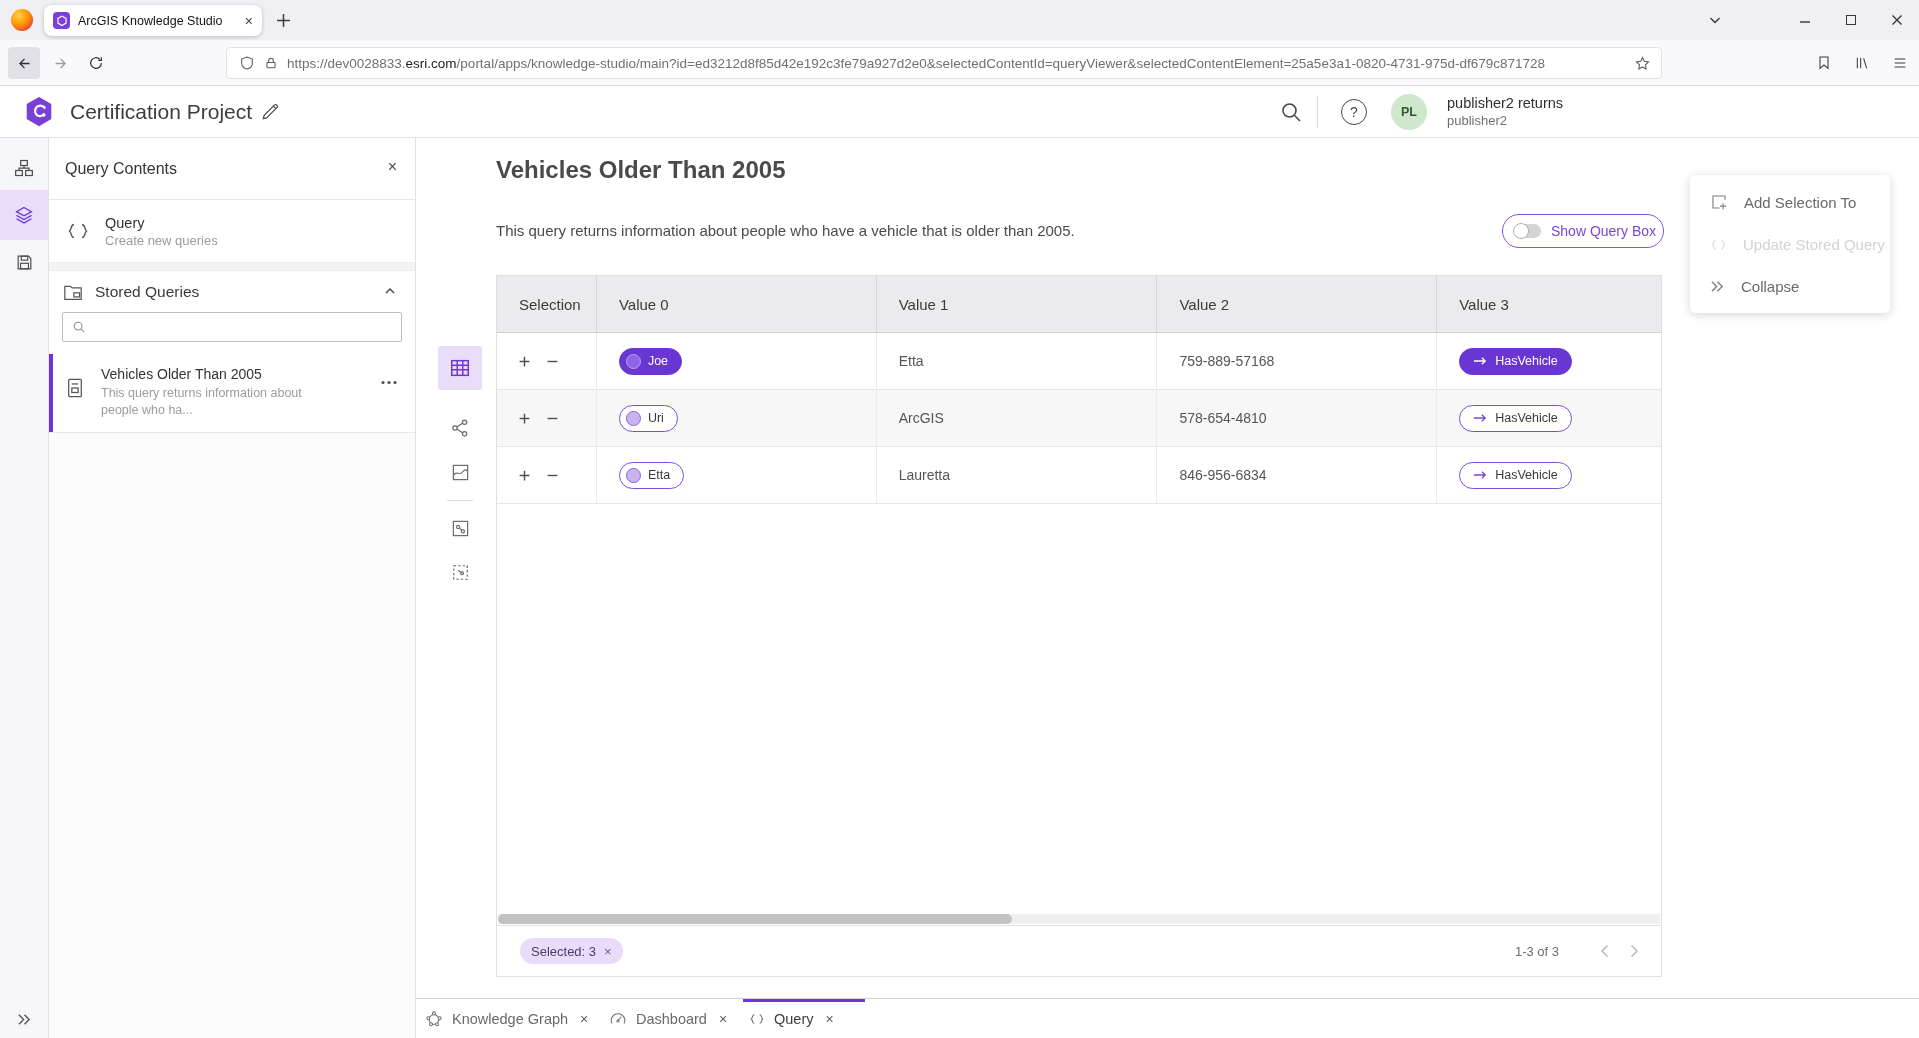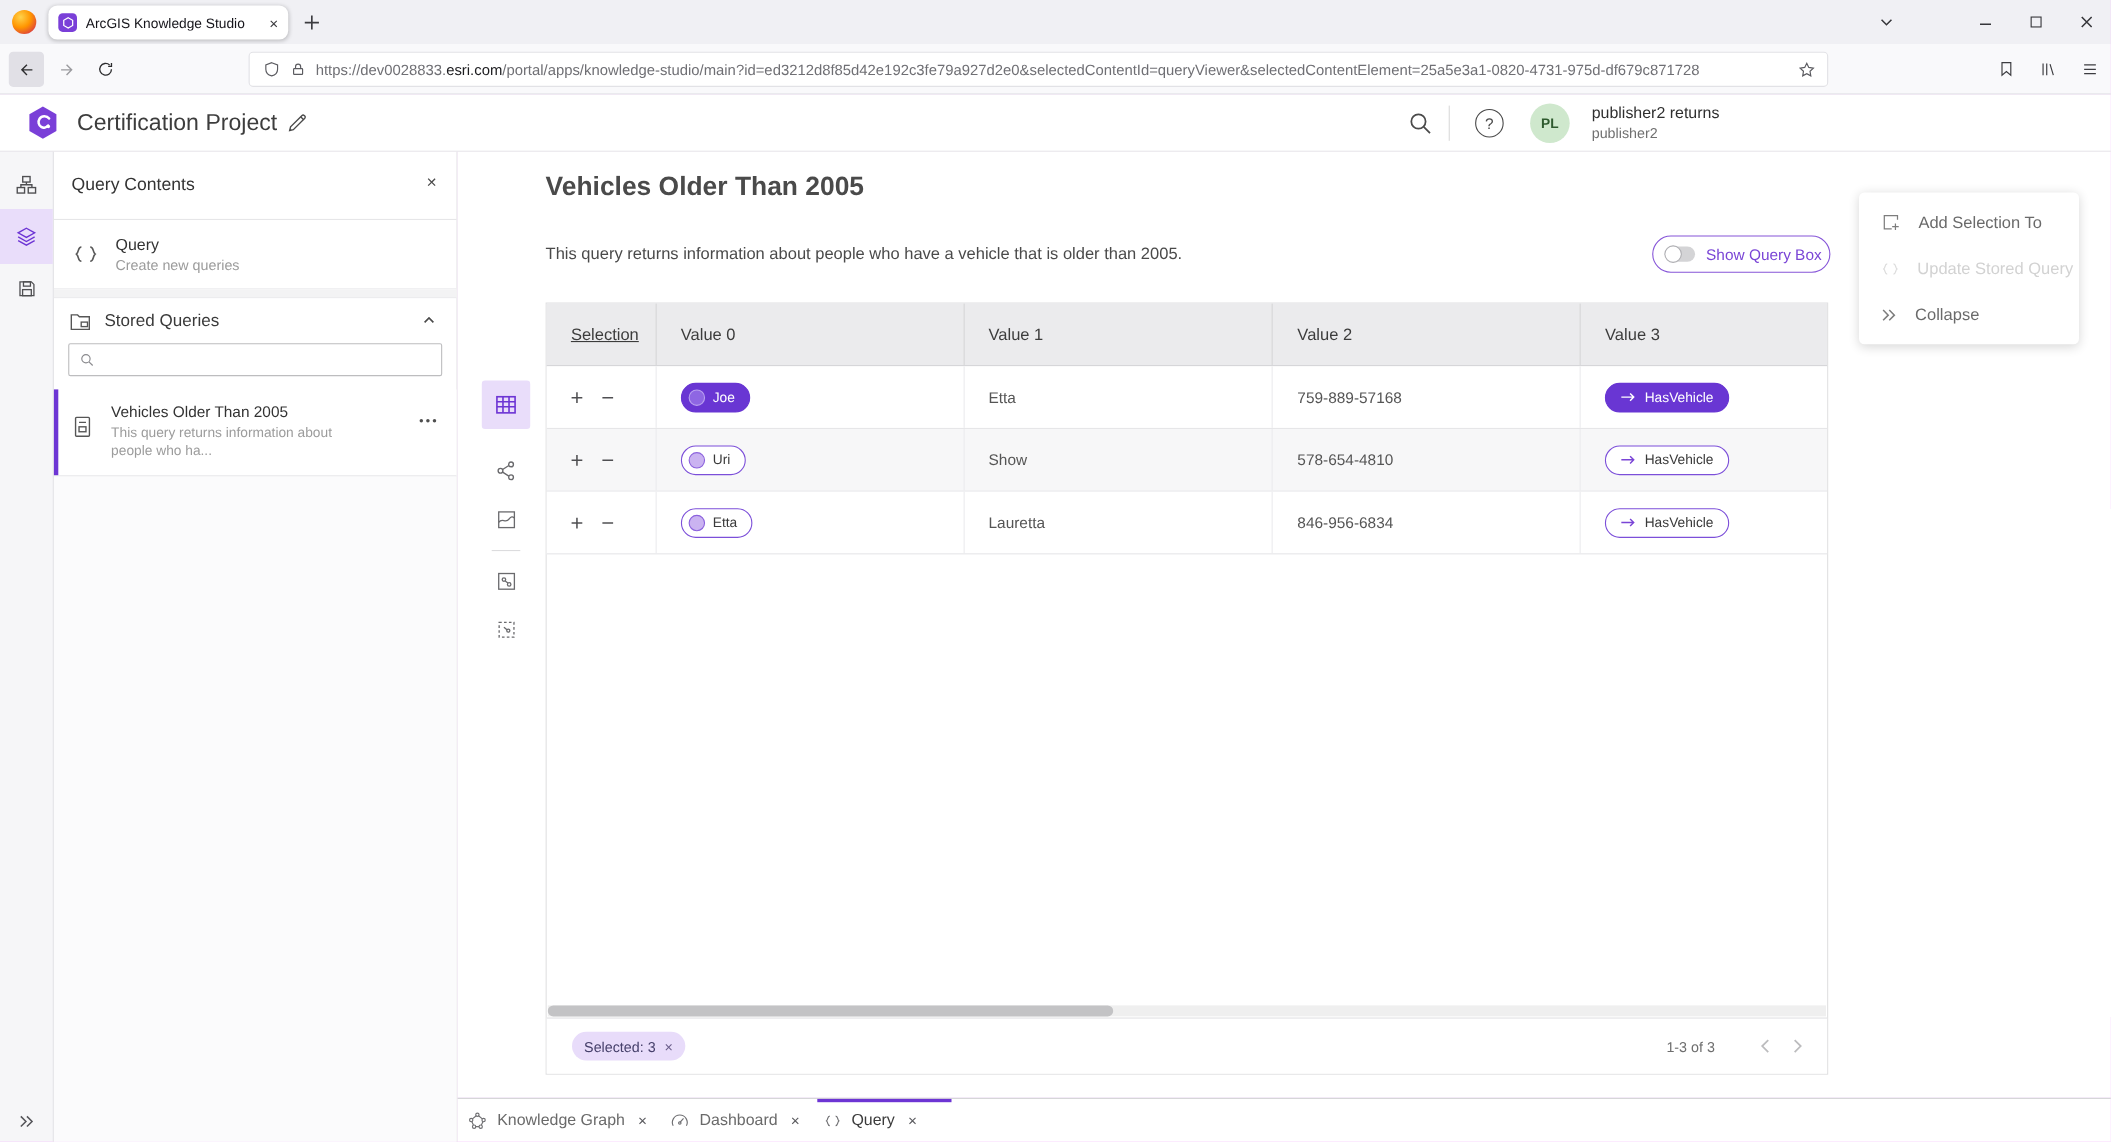--- a/index.html
+++ b/index.html
@@ -1,19 +1,19 @@
 <!DOCTYPE html>
 <html><head>
 <meta charset="utf-8">
 <style>
   * { margin:0; padding:0; box-sizing:border-box; }
   html,body { width:1919px; height:1038px; overflow:hidden; }
   body { font-family:"Liberation Sans","DejaVu Sans",sans-serif; background:#fff; color:#333; }
   svg { display:block; }
-  #screen { position:relative; width:1919px; height:1038px; background:#f0abfc; }
+  #screen { position:relative; width:1919px; height:1038px; background:#86efac; }
 
   
   .tabstrip { position:absolute; left:0; top:0; width:1919px; height:40px; background:#f0f0f4; }
   .ff-logo { position:absolute; left:11px; top:9px; width:22px; height:22px; border-radius:50%;
              background:radial-gradient(circle at 35% 30%, #ffd24a, #ff9500 45%, #e6562c 72%, #b5007f 100%); }
   .btab { position:absolute; left:44px; top:5px; width:218px; height:31px; background:#fff; border-radius:8px;
           box-shadow:0 1px 4px rgba(0,0,0,.22); display:flex; align-items:center; padding:0 9px; }
   .favicon { width:17px; height:17px; border-radius:4px; background:#7a3fd8; display:flex; align-items:center; justify-content:center; flex:none; }
   .btab-title { flex:1; margin-left:8px; font-size:12.5px; color:#15141a; white-space:nowrap; overflow:hidden; }
   .tab-close { font-size:14px; color:#3e3e42; line-height:1; cursor:default; }
@@ -98,21 +98,21 @@
 
   
   .table-card { position:absolute; left:80px; top:137px; width:1166px; height:702px; border:1px solid #e0e0e2; }
   .thead { display:flex; height:57px; background:#ebebed; border-bottom:1px solid #d2d2d4; }
   .th { display:flex; align-items:center; padding-left:22px; font-size:15px; color:#3c3c3c; border-right:1px solid #d6d6d8; }
   .th:last-child { border-right:none; }
   .trow { display:flex; height:57px; border-bottom:1px solid #e6e6e8; background:#fff; }
   .trow.alt { background:#f7f7f8; }
   .td { display:flex; align-items:center; padding-left:22px; font-size:14px; color:#555; border-right:1px solid #ececee; }
   .td:last-child { border-right:none; }
-  .c0 { width:100px;text-decoration:underline; } .c1 { width:280px; } .c2 { width:281px; } .c3 { width:280px; } .c4 { width:224px; }
+  .c0 { width:100px; } .c1 { width:280px; } .c2 { width:281px; } .c3 { width:280px; } .c4 { width:224px; }
   .td.c0 { padding-left:18px; gap:10px; }
   .rowbtn { background:none; border:none; color:#4f4f52; width:18px; height:18px; display:flex; align-items:center; justify-content:center; cursor:default; }
   .pill { display:inline-flex; align-items:center; height:27px; border-radius:14px; padding:0 13px 0 6px; background:#fff;
           border:1.5px solid #7c4fd9; font-size:12.5px; color:#3a3a3a; }
   .pill .node-dot { width:15px; height:15px; border-radius:50%; background:#cab3f1; border:1.5px solid #8b61dd; margin-right:7px; flex:none; }
   .pill.filled { background:#6936d3; border-color:#6936d3; color:#fff; }
   .pill.filled .node-dot { background:#8e66e3; border-color:#b9a0ef; }
   .pill .arrow { color:#7a45d6; margin:0 7px 0 5px; }
   .pill.filled .arrow { color:#fff; }
   .pill.rel { padding-left:8px; }
@@ -466,21 +466,21 @@
                   <path d="M1.5 6h9"></path>
                 </svg>
       </button>
     </div>
     <div class="td c1">
       <span class="pill entity">
         <span class="node-dot"></span>
         <span class="pill-label">Uri</span>
       </span>
     </div>
-    <div class="td c2 v1">Show</div>
+    <div class="td c2 v1">ArcGIS</div>
     <div class="td c3 v2">578-654-4810</div>
     <div class="td c4">
       <span class="pill rel">
         <span class="arrow">
           <svg width="15" height="10" viewBox="0 0 16 10" fill="none" stroke="currentColor" stroke-width="1.4">
                     <path d="M1 5h12M9.5 1.5L13 5l-3.5 3.5"></path>
                   </svg>
         </span>
         <span class="pill-label">HasVehicle</span>
       </span>

